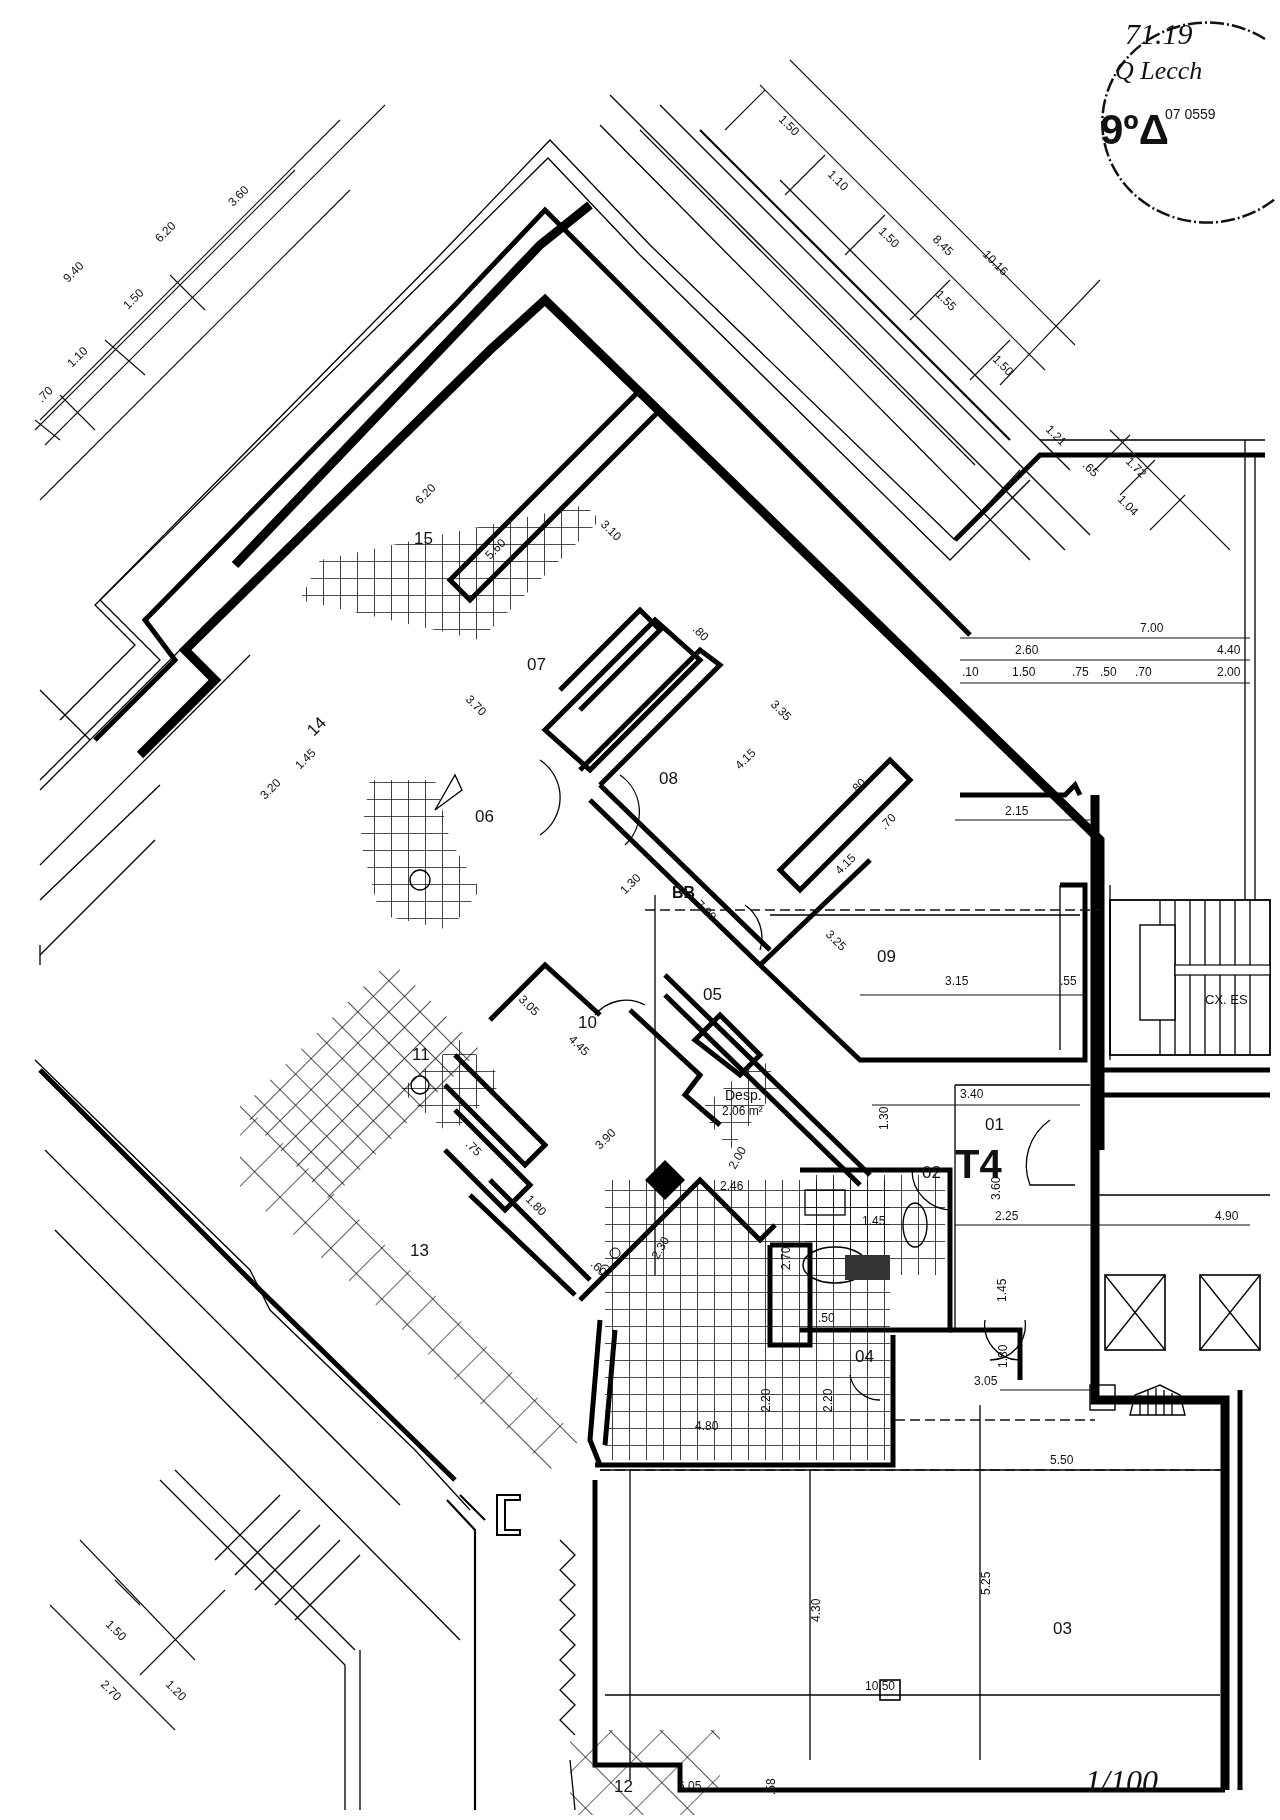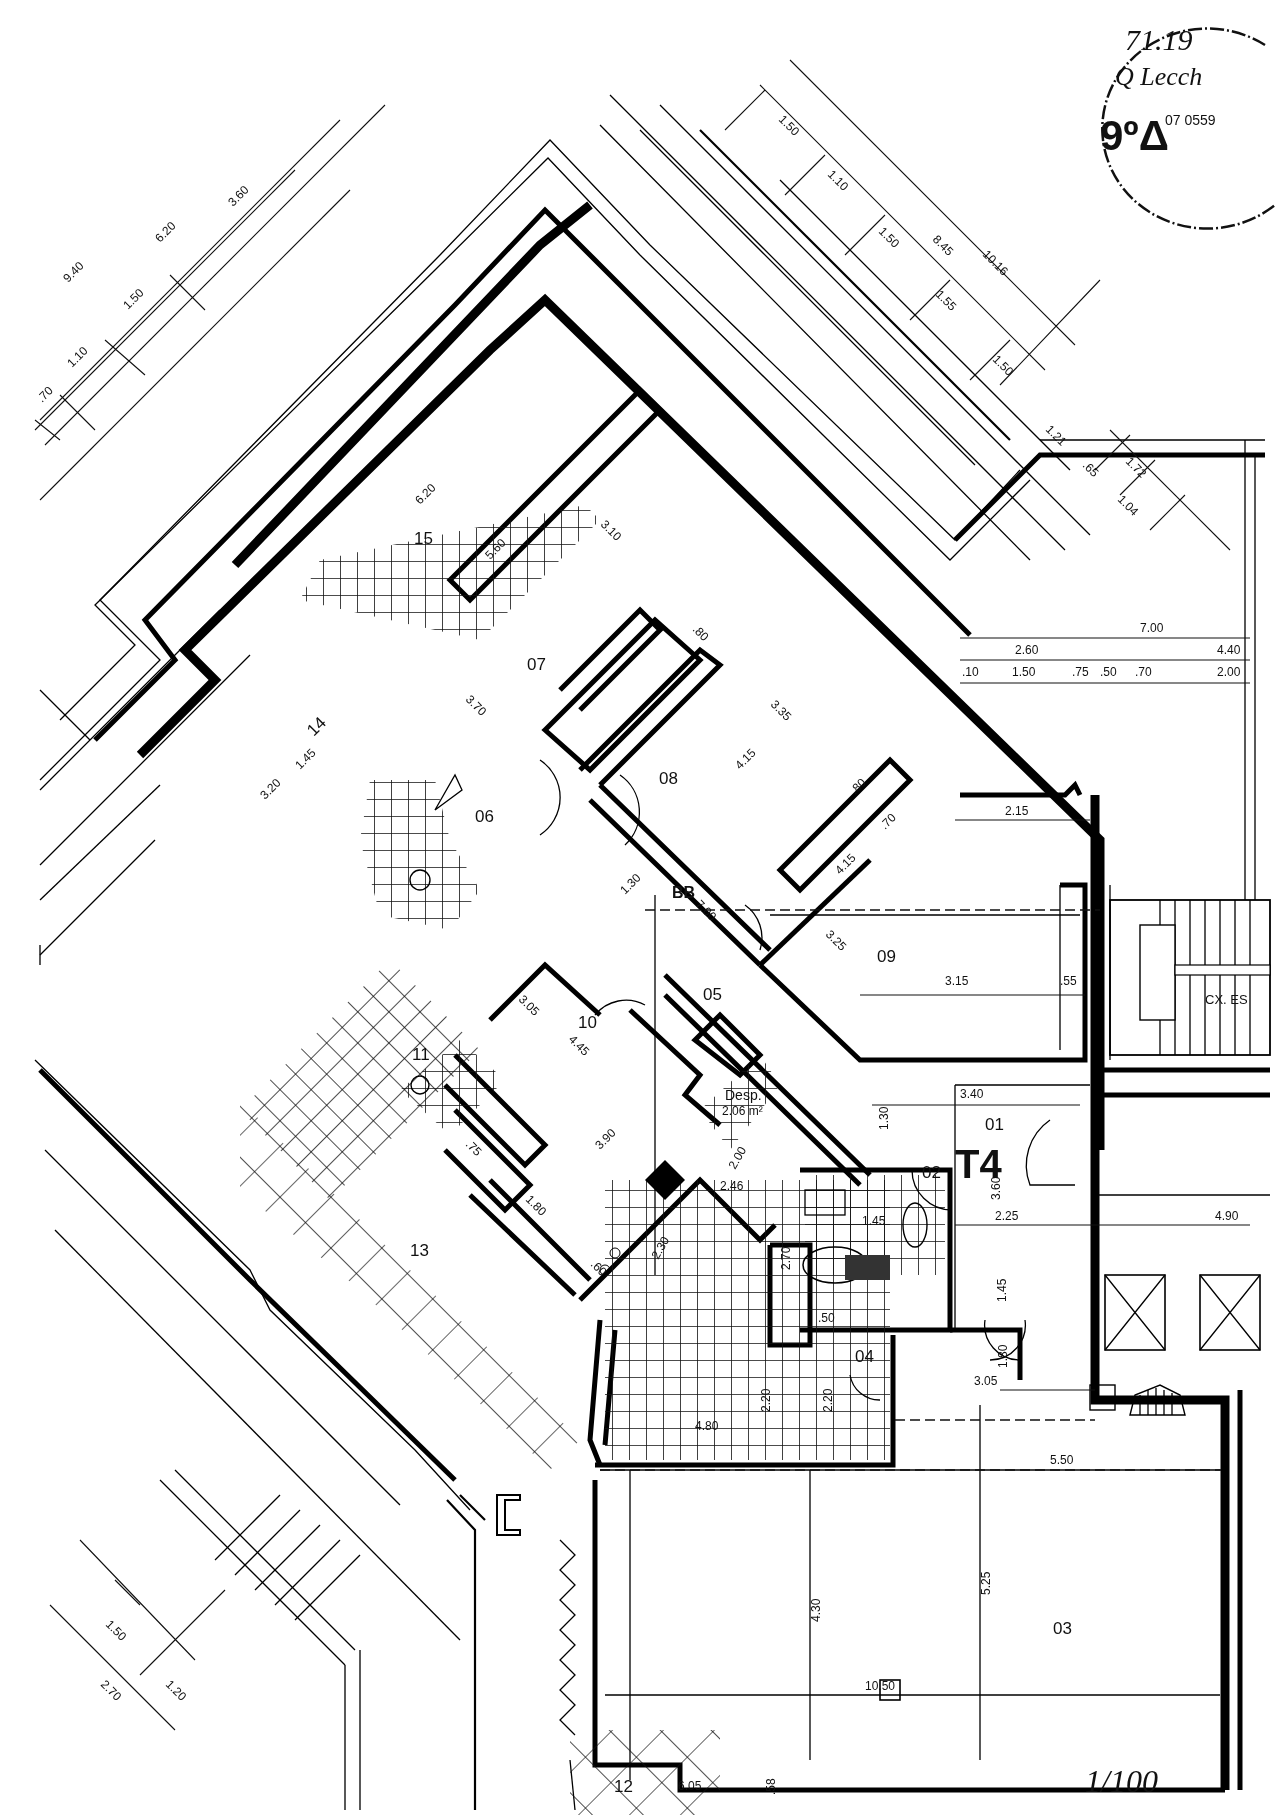--- a/index.html
+++ b/index.html
@@ -9,21 +9,21 @@
   .wall-med { stroke: #000; stroke-width: 5; fill: none; }
   .wall-thin { stroke: #000; stroke-width: 2.2; fill: none; }
   .line { stroke: #000; stroke-width: 1.3; fill: none; }
   .dim { stroke: #111; stroke-width: 1.1; fill: none; }
   .dash { stroke: #111; stroke-width: 1.3; fill: none; stroke-dasharray: 10 5; }
   .txt { font-family: "Liberation Sans", sans-serif; fill: #111; }
   .room { font-size: 17px; }
   .dimtxt { font-size: 12px; }
   .big { font-size: 40px; font-weight: bold; }
   .scale { font-family: "Liberation Serif", serif; font-style: italic; font-size: 32px; fill: #111; }
-  .stamp { position: absolute; left: 1065px; top: 15px; width: 215px; height: 240px; }
+  .stamp { position: absolute; left: 1065px; top: 9px; width: 215px; height: 240px; }
 </style>
 </head>
 <body>
 
 <svg id="plan" viewBox="0 0 1280 1820" xmlns="http://www.w3.org/2000/svg">
   <defs>
     <pattern id="tile" width="17" height="17" patternUnits="userSpaceOnUse">
       <path d="M0 0 H17 M0 0 V17" stroke="#111" stroke-width="1.6" fill="none"></path>
     </pattern>
     <pattern id="tileD" width="22" height="22" patternUnits="userSpaceOnUse" patternTransform="rotate(45)">

